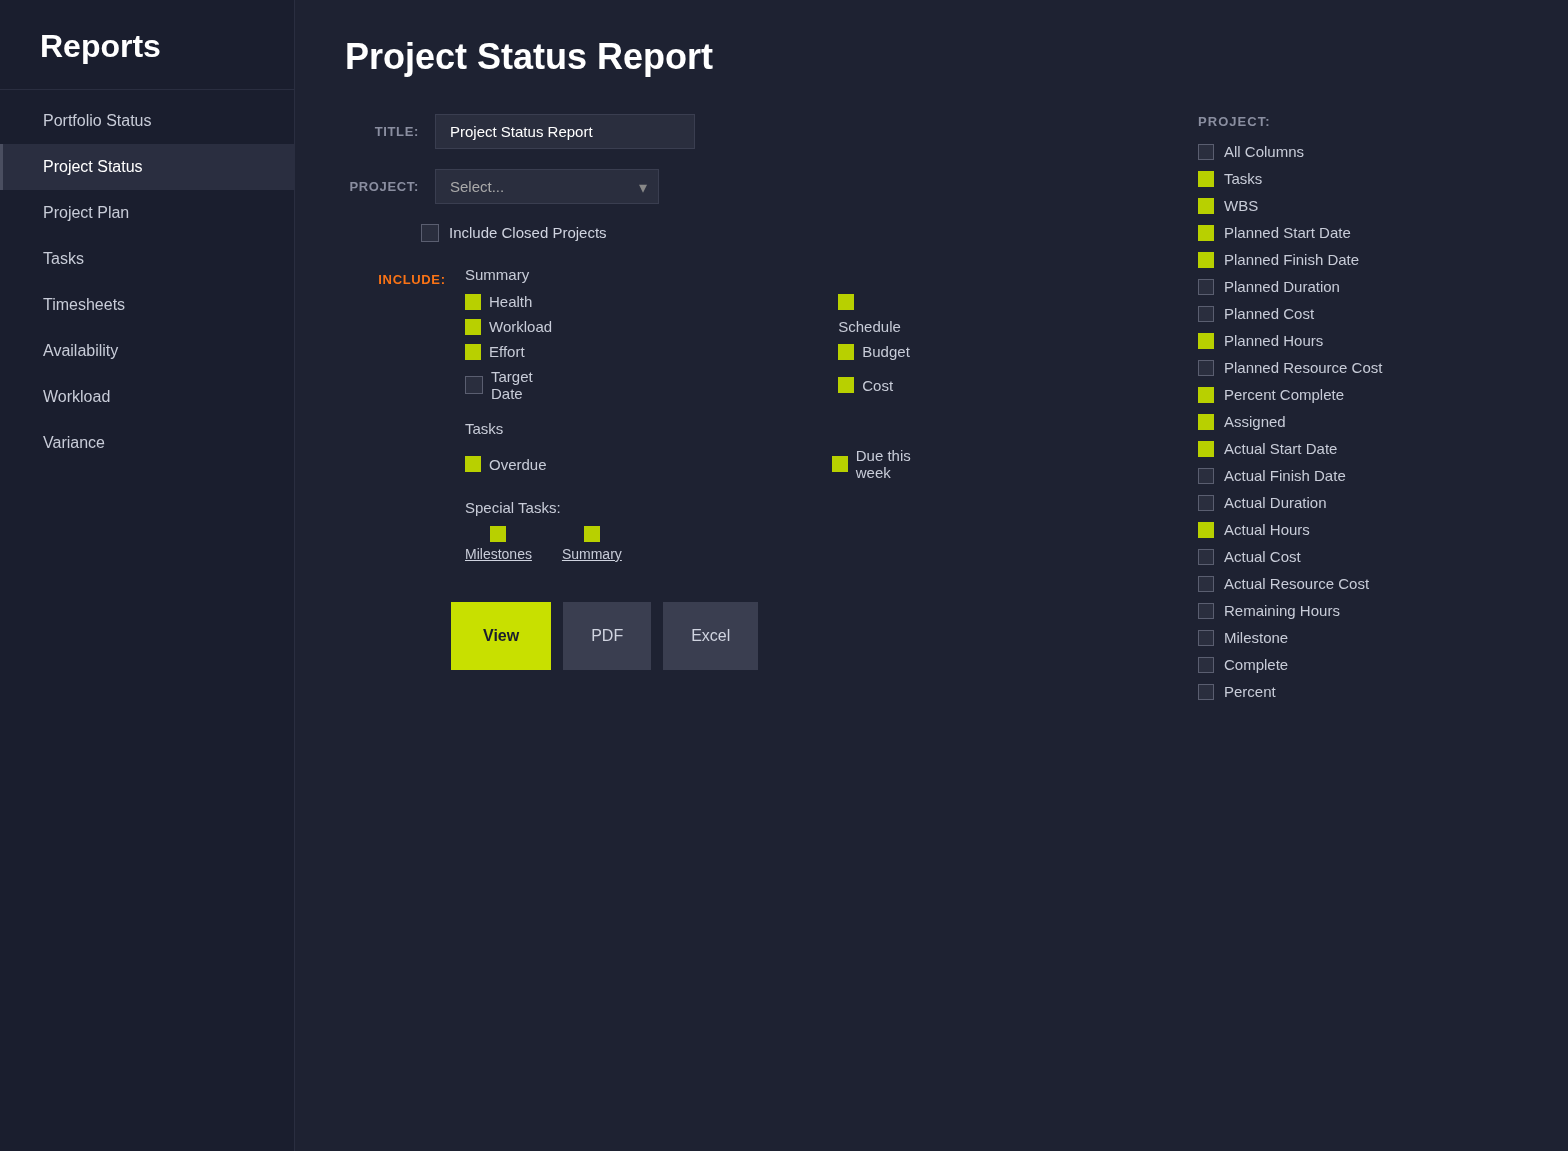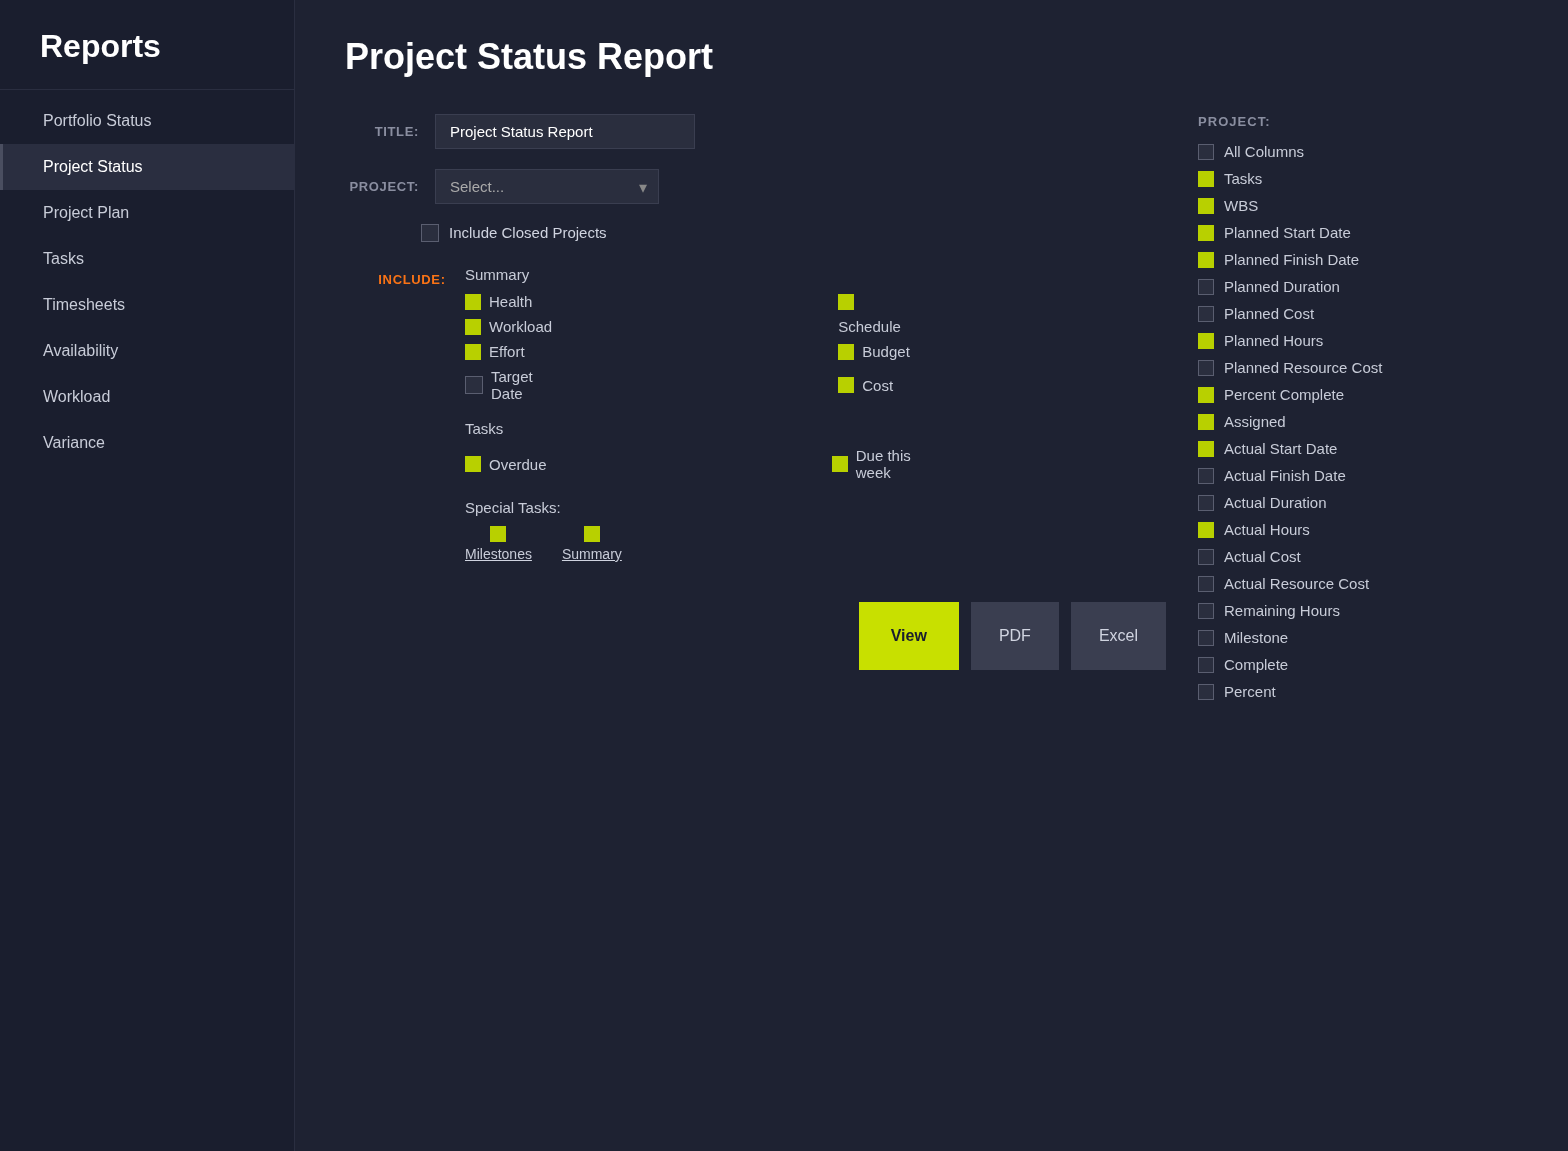--- a/index.html
+++ b/index.html
@@ -215,21 +215,20 @@
       font-size: 14px;
       text-align: center;
     }
 
     
     .button-row {
       display: flex;
       gap: 12px;
       margin-top: 40px;
       margin-left: 106px;
-      justify-content: flex-end;
     }
 
     .btn-view {
       background: #c8e000;
       color: #1a1e2e;
       font-weight: bold;
       font-size: 16px;
       padding: 12px 32px;
       border: none;
       cursor: pointer;

